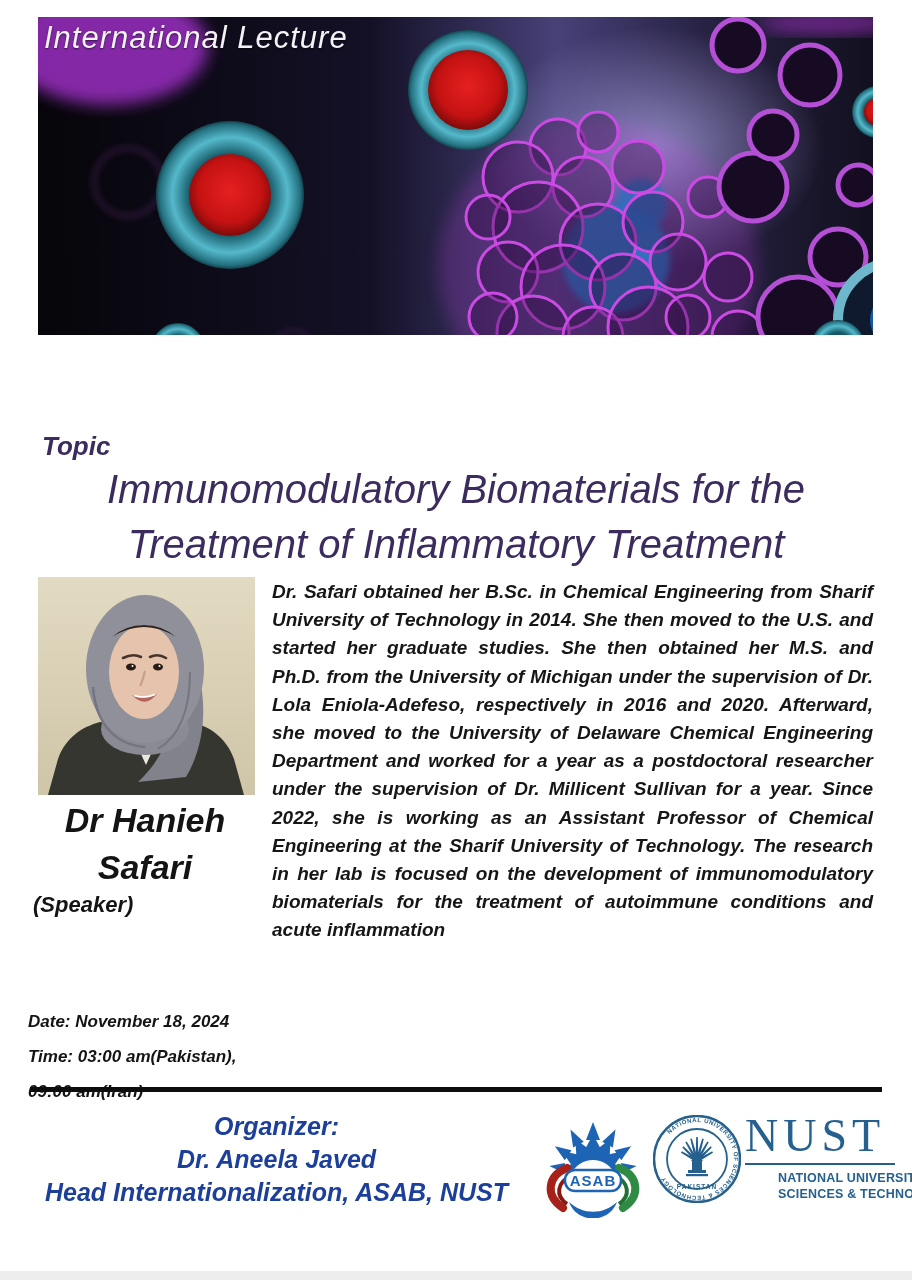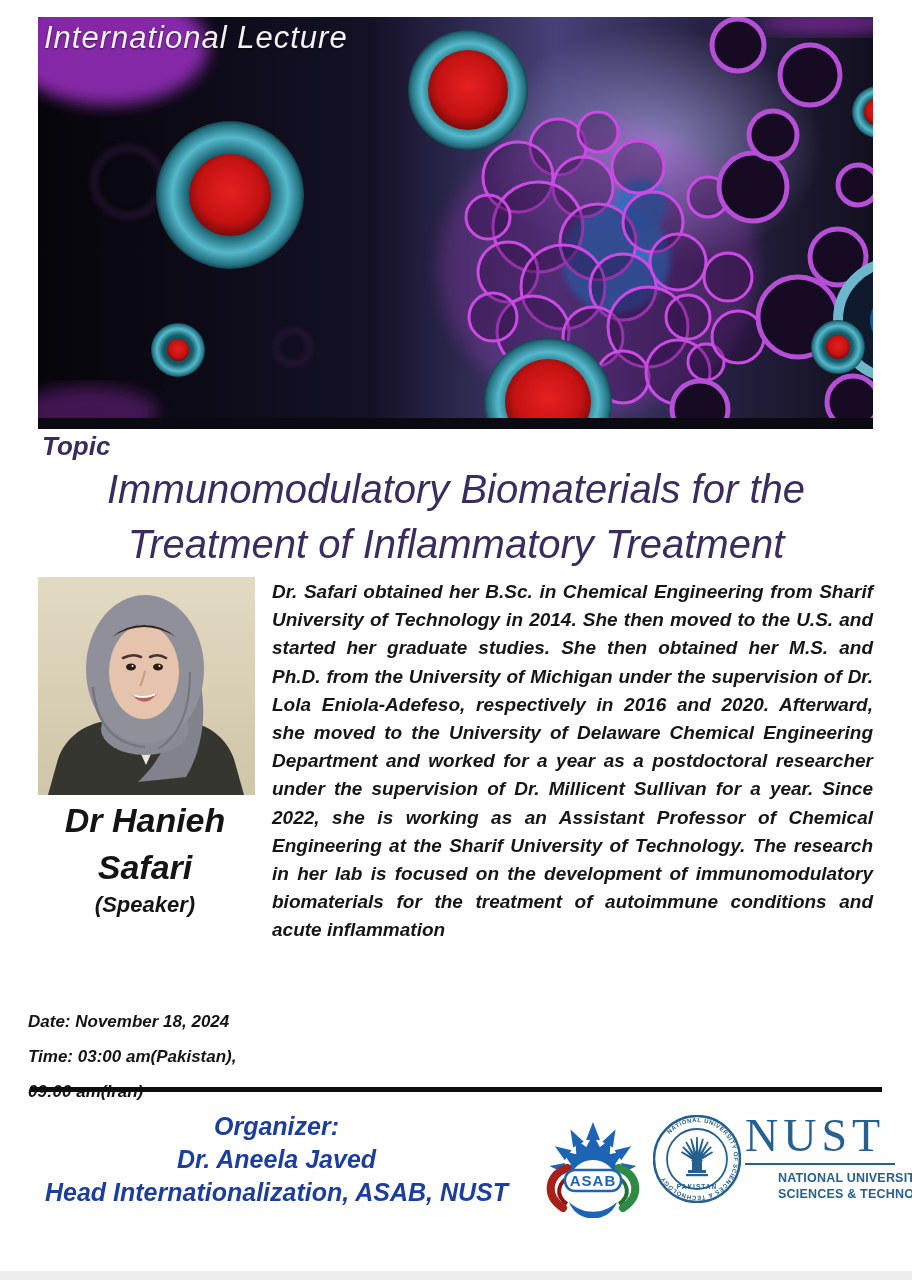--- a/index.html
+++ b/index.html
@@ -7,21 +7,21 @@
   body {
     position:relative;
     background:#ffffff;
     overflow:hidden;
     font-family:"Liberation Sans", sans-serif;
   }
   .abs { position:absolute; }
 
   
   .hero {
-    left:38px; top:17px; width:835px; height:412px;
+    left:38px; top:17px; width:835px; height:318px;
     overflow:hidden; background:#0b0a12;
   }
   .hero-label {
     left:44px; top:20px;
     font-style:italic; font-weight:400;
     font-size:31px; letter-spacing:1px;
     color:#f4f2f6;
     text-shadow:0 1px 2px rgba(0,0,0,.6);
   }
 
@@ -43,21 +43,21 @@
   .photo { left:38px; top:577px; width:217px; height:218px; }
   .speaker-name {
     left:33px; top:797px; width:224px;
     text-align:center;
     font-size:34px; line-height:47px;
     font-weight:bold; font-style:italic;
     color:#141414;
   }
   .speaker-role {
     left:33px; top:892px; width:224px;
-    text-align:center;
+    text-align:left;
     font-size:22px; font-weight:bold; font-style:italic;
     color:#141414;
   }
   .bio {
     left:272px; top:578px; width:601px;
     font-size:19px; line-height:28.2px;
     font-weight:bold; font-style:italic;
     color:#161616;
     text-align:justify;
   }

